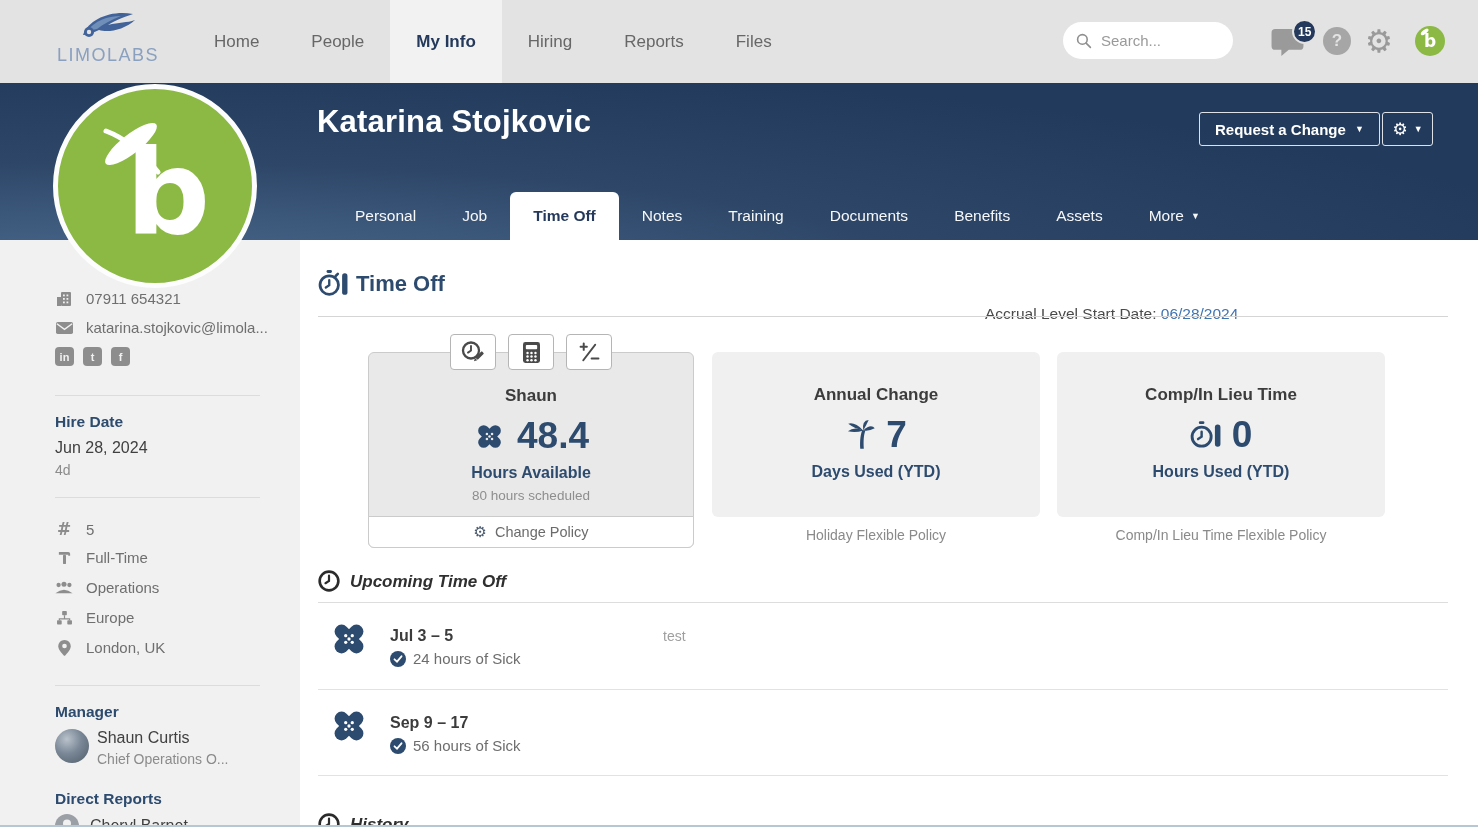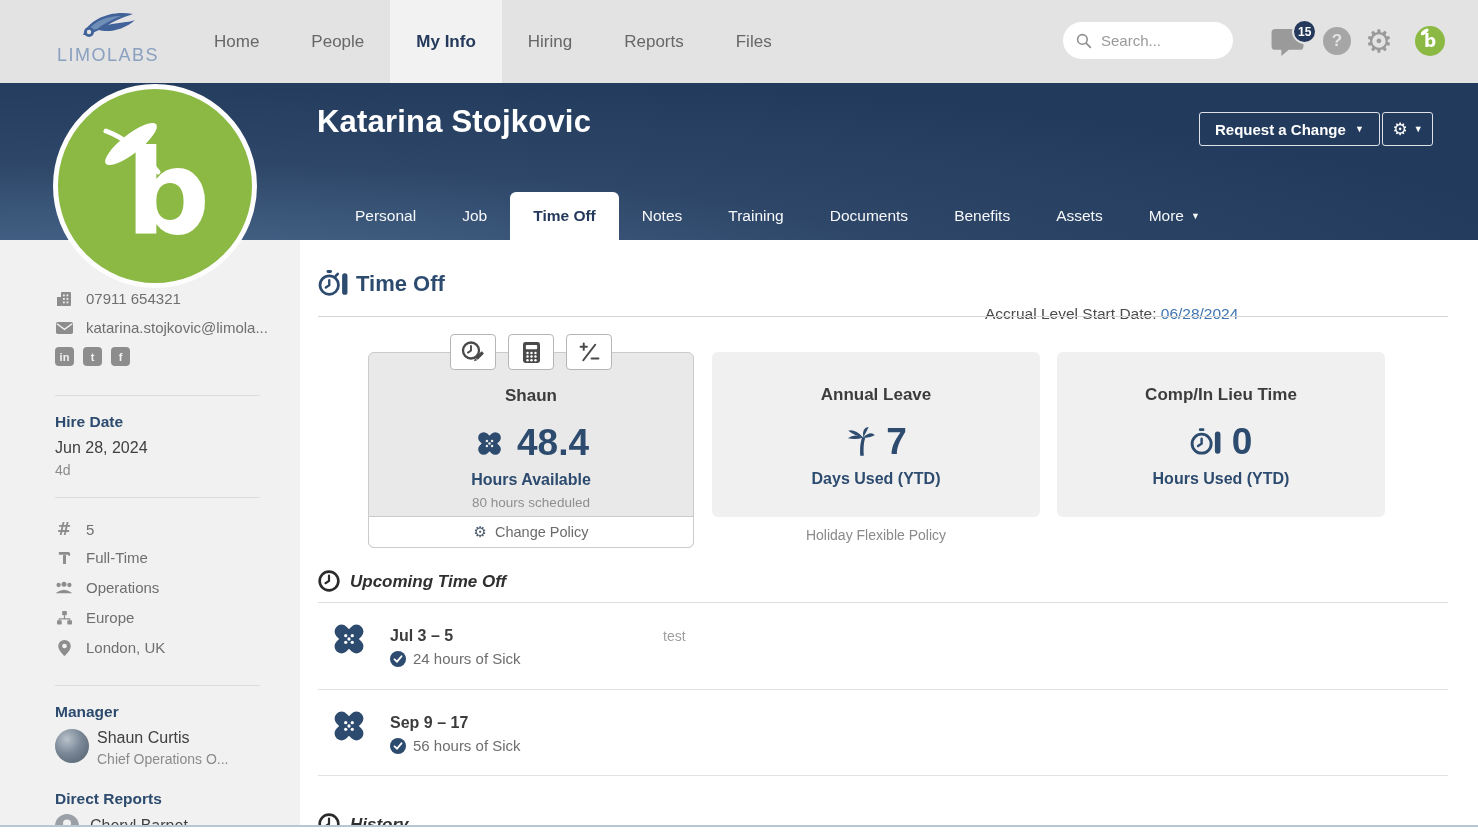--- a/index.html
+++ b/index.html
@@ -65,21 +65,21 @@
 
   .mini-btns { position:absolute; left:450px; top:334px; display:flex; gap:12px; z-index:3; }
   .mini-btn { width:46px; height:36px; background:#fff; border:1px solid #b5b5b5; border-radius:4px; display:flex; align-items:center; justify-content:center; color:#4a4a4a; cursor:pointer; }
 
   .card { position:absolute; top:352px; border-radius:6px; display:flex; flex-direction:column; align-items:center; cursor:pointer; }
   .card-sick { left:368px; width:326px; background:#e9e9e9; border:1px solid #cbcbcb; height:196px; }
   .card-plain { height:165px; background:#f0f0f0; }
   .card-annual { left:712px; width:328px; }
   .card-comp { left:1057px; width:328px; }
   .card-title { margin-top:33px; font-size:17px; font-weight:bold; color:#3c3c3c; }
-  .card-valrow { margin-top:16px; display:flex; align-items:center; gap:11px; color:#2d4b6e; }
+  .card-valrow { margin-top:9px; display:flex; align-items:center; gap:11px; color:#2d4b6e; }
   .card-value { font-size:37px; font-weight:bold; color:#2d4b6e; }
   .card-unit { margin-top:7px; font-size:16px; font-weight:bold; color:#2d4b6e; }
   .card-note { margin-top:6px; font-size:13.5px; color:#8e8e8e; }
   .card-footer { margin-top:auto; width:calc(100% + 2px); height:32px; background:#fff; border:1px solid #cbcbcb; border-radius:0 0 6px 6px; margin-bottom:-1px; display:flex; align-items:center; justify-content:center; gap:8px; font-size:14.5px; color:#6b6b6b; cursor:pointer; }
   .card-footer .g { font-family:"DejaVu Sans", sans-serif; font-size:15px; color:#4a5a6e; line-height:15px; }
   .policy-label { position:absolute; top:527px; text-align:center; font-size:14px; color:#8a8a8a; }
 
   .sec-icon { position:absolute; color:#2b2b2b; }
   .sec-title { position:absolute; font-size:17px; font-weight:bold; color:#2f2f2f;font-style:italic; }
 
@@ -363,21 +363,21 @@
     </div>
     <div class="card-unit">Hours Available</div>
     <div class="card-note">80 hours scheduled</div>
     <div class="card-footer">
       <span class="g">⚙</span>
       <span>Change Policy</span>
     </div>
   </div>
 
   <div class="card card-plain card-annual">
-    <div class="card-title">Annual Leave</div>
+    <div class="card-title">Annual Change</div>
     <div class="card-valrow">
       <svg width="30" height="30" viewBox="0 0 26 26" fill="#2d4b6e">
         <path d="M13.2 25 C12.8 17.5 13.4 12.5 15 8.6 L17.6 9.4 C16.2 13.4 15.9 17.5 16.3 25 z"></path>
         <path d="M15.8 9 Q8 5.5 2.5 9.8 Q9.5 11.5 15.8 9 z"></path>
         <path d="M15.8 9 Q8.5 1.5 2.8 3.2 Q8.5 7.5 15.8 9 z"></path>
         <path d="M15.8 9 Q14.5 0.5 20.5 0 Q18.5 4.5 15.8 9 z"></path>
         <path d="M15.8 9 Q22.5 3 25.8 7.2 Q20.5 10 15.8 9 z"></path>
       </svg>
       <span class="card-value">7</span>
     </div>
@@ -391,20 +391,21 @@
       <svg width="31" height="28" viewBox="0 0 28 25">
         <rect x="8" y="0" width="5" height="2.6" rx="1.2" fill="#2d4b6e"></rect>
         <circle cx="10.5" cy="14" r="8.6" fill="none" stroke="#2d4b6e" stroke-width="2.6"></circle>
         <path d="M10.5 9.5 V14 L7.3 16.2" stroke="#2d4b6e" stroke-width="2.2" fill="none" stroke-linecap="round"></path>
         <rect x="22.5" y="3" width="5" height="20" rx="2.4" fill="#2d4b6e"></rect>
       </svg>
       <span class="card-value">0</span>
     </div>
     <div class="card-unit">Hours Used (YTD)</div>
   </div>
+  <div class="policy-label" style="left:1057px; width:328px;">Comp/In Lieu Time Flexible Policy</div>
 
   <span class="sec-icon" style="left:318px; top:570px;">
     <svg width="22" height="22" viewBox="0 0 20 20">
       <circle cx="10" cy="10" r="8.5" fill="none" stroke="#2b2b2b" stroke-width="2.4"></circle>
       <path d="M10 5.2 V10 L6.8 12" stroke="#2b2b2b" stroke-width="2" fill="none" stroke-linecap="round"></path>
     </svg>
   </span>
   <div class="sec-title" style="left:350px; top:572px;">Upcoming Time Off</div>
   <div class="hdivider" style="left:318px; top:602px; width:1130px; background:#ddd;"></div>
 

